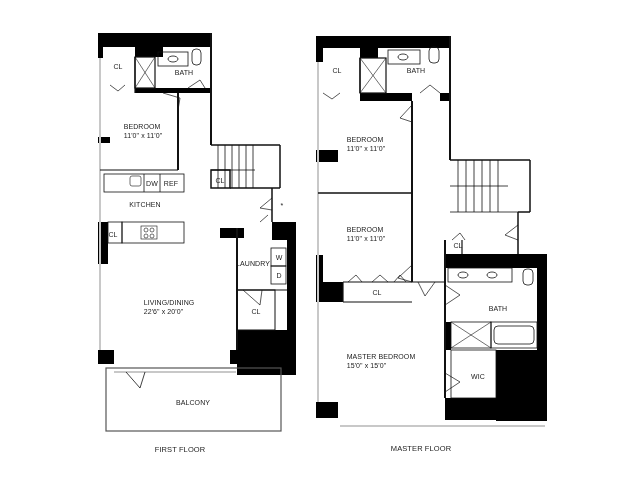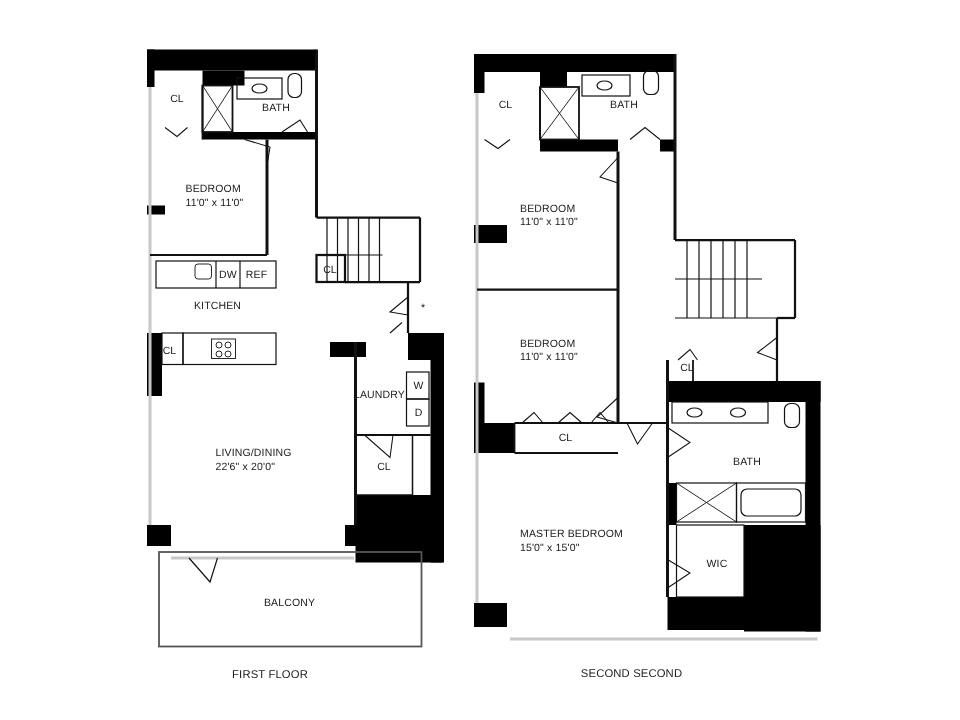--- a/index.html
+++ b/index.html
@@ -180,13 +180,13 @@
 
 <div class="lbl" style="left:337px;top:66px"><span>CL</span></div>
 <div class="lbl" style="left:416px;top:66px"><span>BATH</span></div>
 <div class="lbl" style="left:366px;top:135px"><span>BEDROOM</span><span class="dim">11'0" x 11'0"</span></div>
 <div class="lbl" style="left:366px;top:225px"><span>BEDROOM</span><span class="dim">11'0" x 11'0"</span></div>
 <div class="lbl" style="left:377px;top:288px"><span>CL</span></div>
 <div class="lbl" style="left:458px;top:241px"><span>CL</span></div>
 <div class="lbl" style="left:498px;top:304px"><span>BATH</span></div>
 <div class="lbl" style="left:381px;top:352px"><span>MASTER BEDROOM</span><span class="dim">15'0" x 15'0"</span></div>
 <div class="lbl" style="left:478px;top:372px"><span>WIC</span></div>
-<div class="lbl cap" style="left:421px;top:444px"><span>SECOND SECOND</span></div>
+<div class="lbl cap" style="left:421px;top:444px"><span>MASTER FLOOR</span></div>
 
 </body></html>

